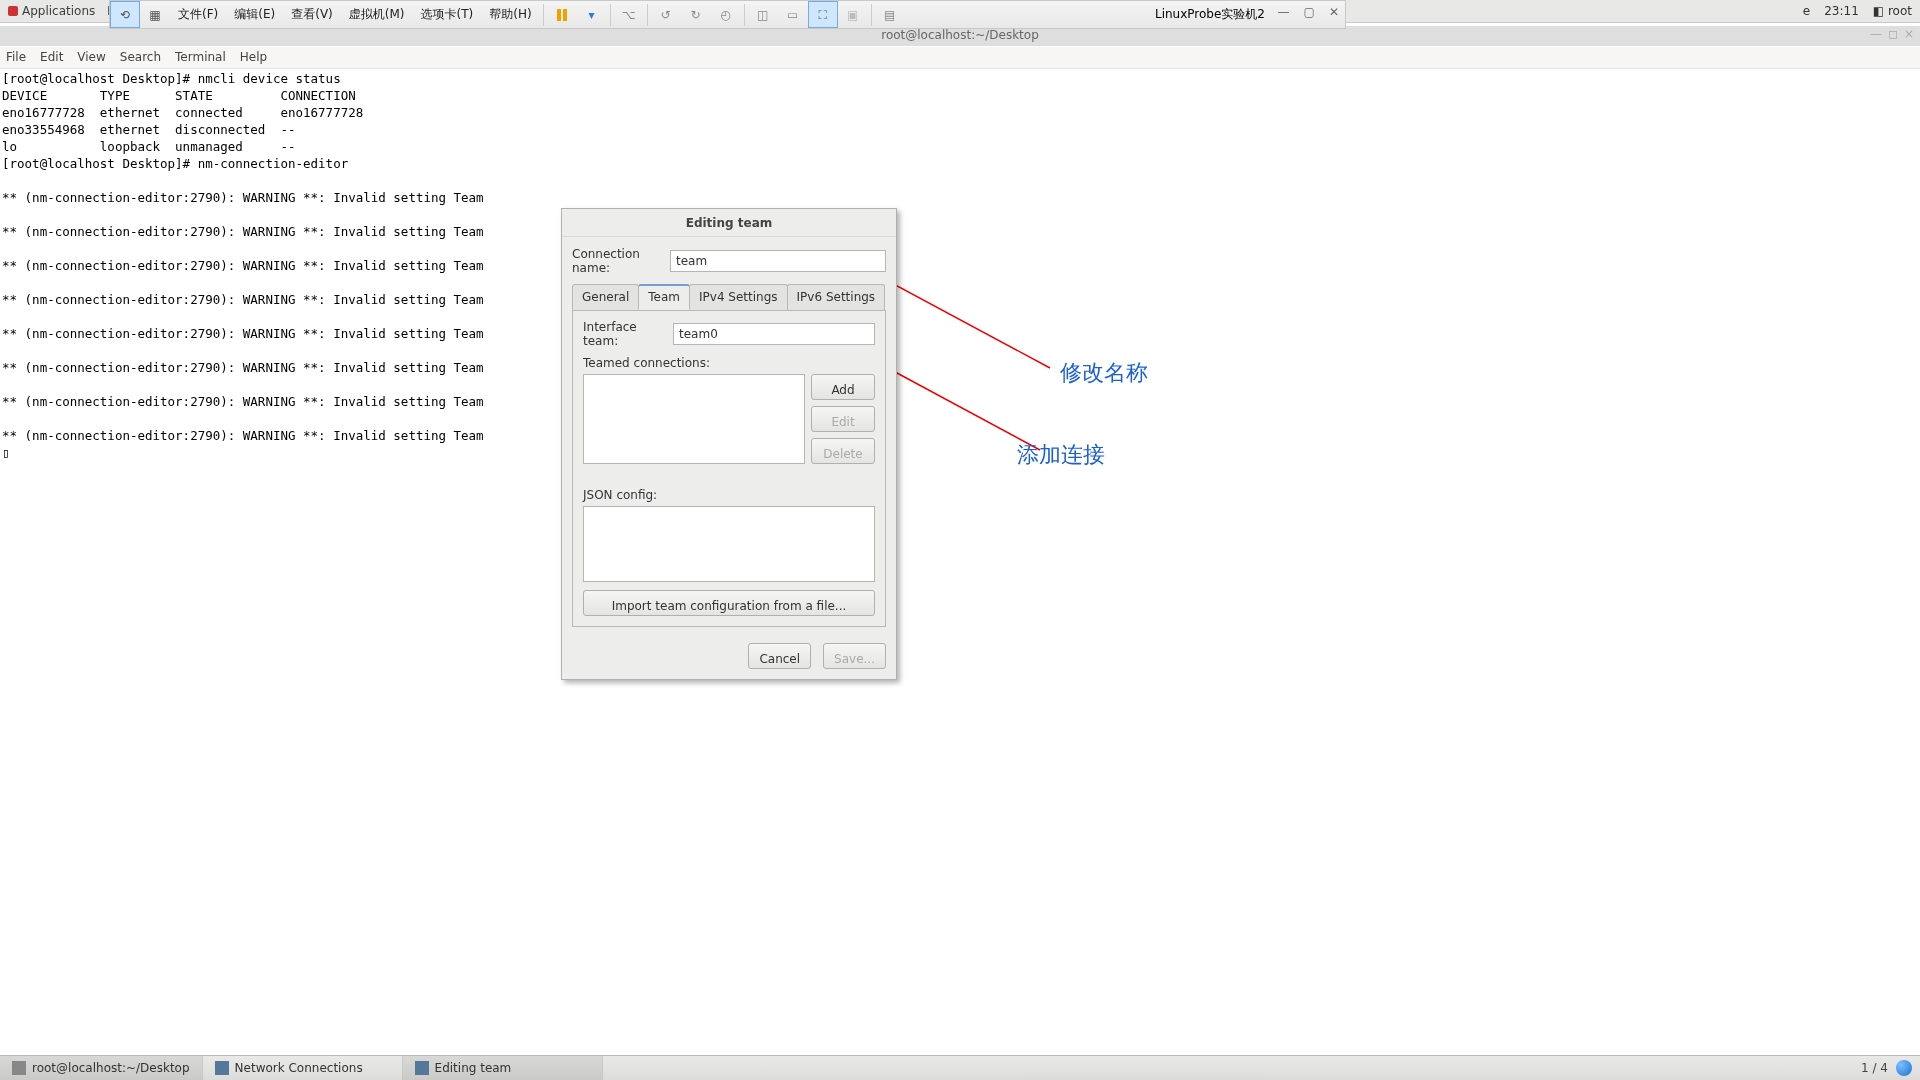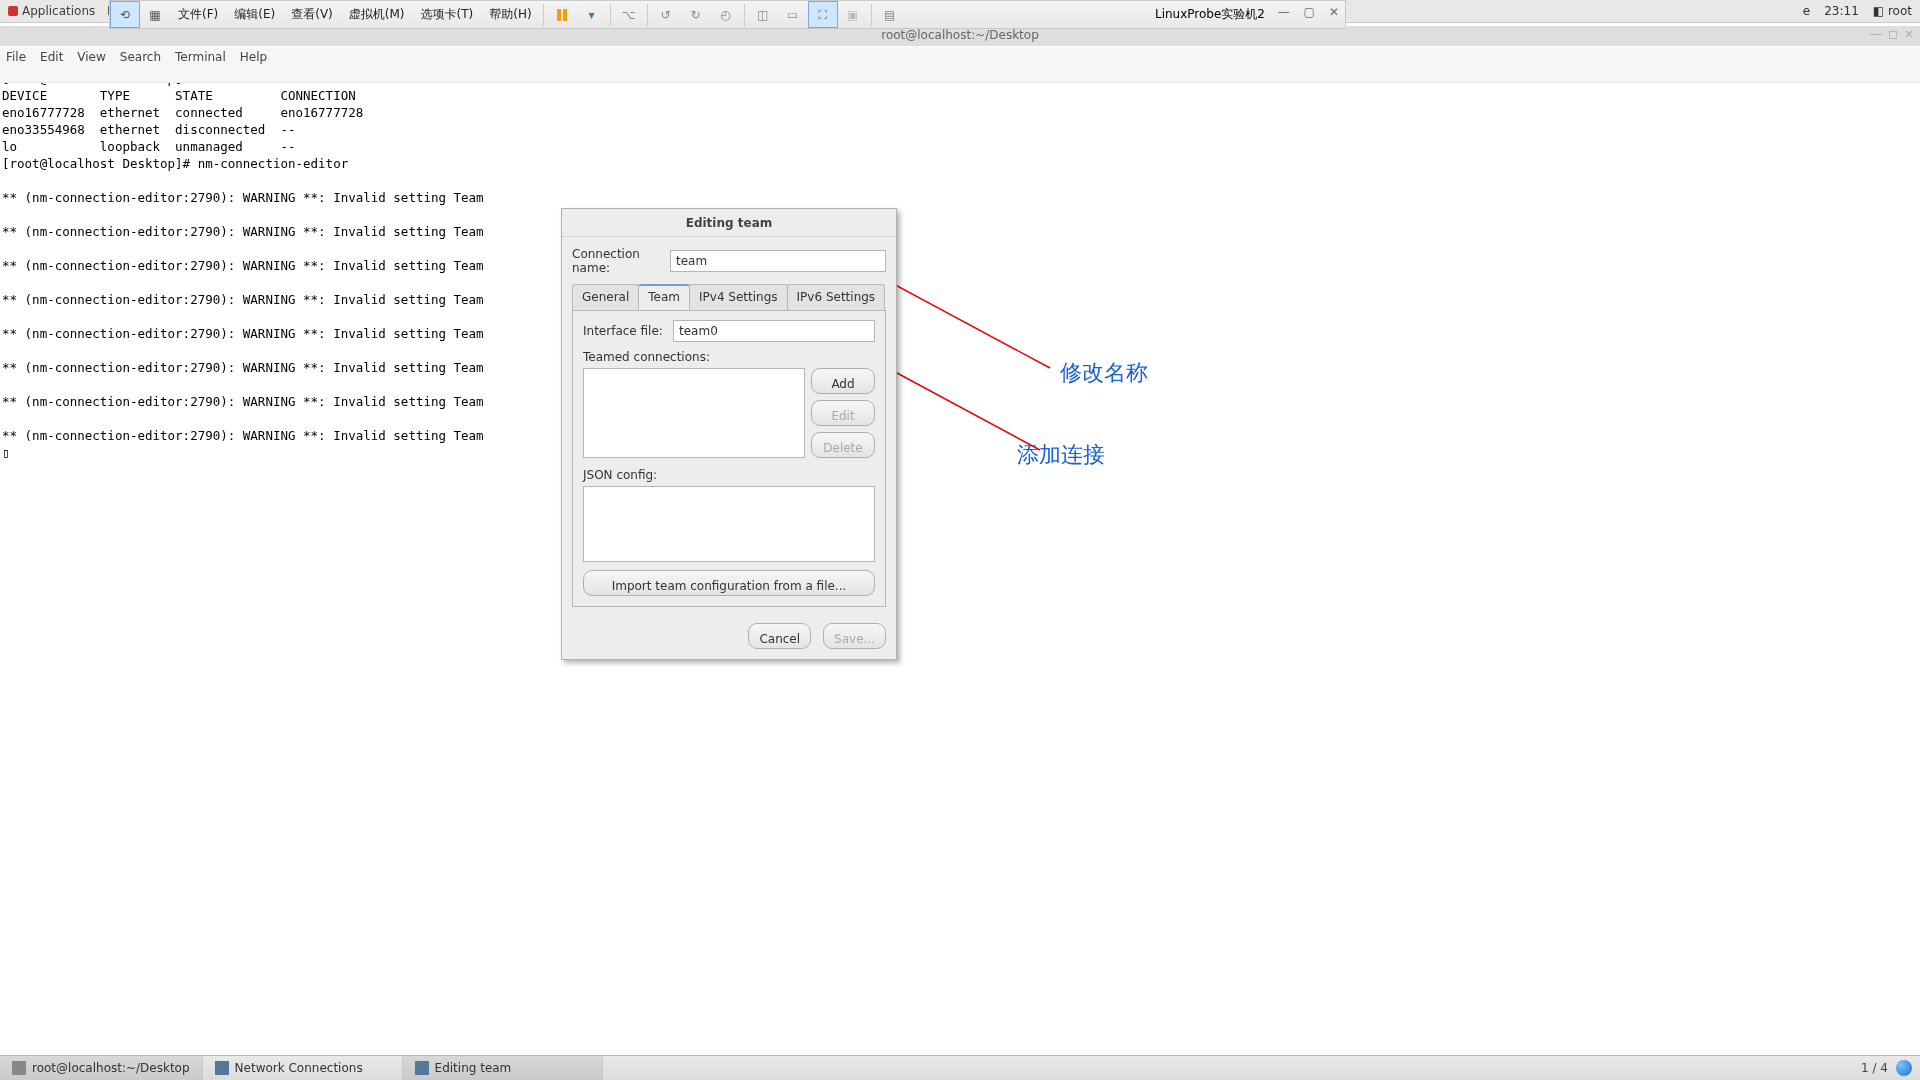--- a/index.html
+++ b/index.html
@@ -18,38 +18,38 @@
 .gnome-top{position:absolute;left:0;top:0;width:100%;height:23px;background:#e8e8e6;border-bottom:1px solid #c8c8c8;display:flex;align-items:center;z-index:5}
 .gnome-top .apps{padding:0 8px;color:#404040;display:flex;align-items:center;gap:4px}
 .gnome-top .pl{padding:0 4px}
 .gnome-top .right{margin-left:auto;display:flex;gap:14px;padding-right:8px;color:#333}
 
 
 .term-title{position:absolute;left:0;top:26px;height:20px;width:100%;background:#dedede;color:#666;text-align:center;padding-top:2px;z-index:4;font-size:11px}
 .term-titlebtn{position:absolute;right:6px;top:1px;display:flex;gap:6px;color:#aaa;font-size:10px}
 
 
-.term-menu{position:absolute;left:0;top:47px;height:36px;width:100%;background:#f7f6f5;display:flex;gap:14px;padding:3px 6px;color:#444;border-bottom:1px solid #e6e6e6;z-index:4}
+.term-menu{position:absolute;left:0;top:47px;height:22px;width:100%;background:#f7f6f5;display:flex;gap:14px;padding:3px 6px;color:#444;border-bottom:1px solid #e6e6e6;z-index:4}
 
 
 .term{position:absolute;left:0;top:68px;width:100%;height:720px;background:#fff;color:#000;font-family:"DejaVu Sans Mono","Courier New",monospace;font-size:12.5px;line-height:17px;padding:2px;white-space:pre;z-index:3}
 
 
 .dialog{position:absolute;left:561px;top:208px;width:336px;background:#ededeb;border:1px solid #b0b0ae;box-shadow:3px 3px 5px rgba(0,0,0,.3);z-index:30}
 .dialog .titlebar{height:28px;background:#ededeb;border-bottom:1px solid #d8d8d6;text-align:center;font-weight:bold;color:#444;line-height:28px;font-size:12px}
 .dialog .body{padding:10px 10px 6px}
 .row{display:flex;align-items:center;margin-bottom:8px}
 .row label{width:98px;color:#333}
 .row input{flex:1;height:22px;border:1px solid #b5b5b3;background:#fff;padding:0 5px;color:#333}
 .tabs{display:flex;border-bottom:1px solid #b8b8b6;margin-top:2px;position:relative;top:1px}
 .tab{padding:5px 9px;border:1px solid #b8b8b6;border-bottom:none;background:#e3e3e1;color:#333;margin-right:-1px;border-radius:3px 3px 0 0;position:relative}
 .tab.active{background:#ededeb;border-bottom:1px solid #ededeb;border-top:2px solid #729fcf;padding-top:4px;z-index:2}
 .tabpane{border:1px solid #b8b8b6;border-top:none;padding:10px 10px;background:#ededeb}
 .btncol{display:flex;flex-direction:column;gap:6px;margin-left:6px}
-.btn{height:26px;border:1px solid #b0b0ae;background:linear-gradient(#f6f6f5,#e4e4e2);color:#333;padding:8px 10px;border-radius:9px;cursor:pointer}
+.btn{height:26px;border:1px solid #b0b0ae;background:linear-gradient(#f6f6f5,#e4e4e2);color:#333;padding:8px 10px;border-radius:3px;cursor:pointer}
 .btn:disabled{color:#aaa}
 .listbox{flex:1;height:90px;border:1px solid #b5b5b3;background:#fff}
 .jsonbox{width:100%;height:76px;border:1px solid #b5b5b3;background:#fff;margin-top:4px}
 .importbtn{width:100%;margin-top:8px;height:26px}
 .dlg-actions{display:flex;justify-content:flex-end;gap:12px;padding:10px}
 
 
 .anno{position:absolute;color:#1a5fd8;font-size:22px;z-index:25}
 svg.arrow{position:absolute;z-index:24;pointer-events:none}
 
@@ -169,33 +169,33 @@
       <input value="team" style="">
     </div>
     <div class="tabs">
       <div class="tab">General</div>
       <div class="tab active">Team</div>
       <div class="tab">IPv4 Settings</div>
       <div class="tab">IPv6 Settings</div>
     </div>
     <div class="tabpane">
       <div class="row">
-        <label style="width:90px">Interface file:</label>
+        <label style="width:90px">Interface team:</label>
         <input value="team0" style="">
       </div>
       <div style="margin-bottom:4px;color:#333">Teamed connections:</div>
       <div style="display:flex">
         <div class="listbox"></div>
         <div class="btncol">
           <button class="btn" style="width:64px">Add</button>
           <button class="btn" disabled="" style="width:64px">Edit</button>
           <button class="btn" disabled="" style="width:64px">Delete</button>
         </div>
       </div>
-      <div style="margin-top:10px;color:#333">JSON config:</div>
+      <div style="margin-top:24px;color:#333">JSON config:</div>
       <div class="jsonbox"></div>
       <button class="btn importbtn">Import team configuration from a file...</button>
     </div>
   </div>
   <div class="dlg-actions">
     <button class="btn">Cancel</button>
     <button class="btn" disabled="">Save...</button>
   </div>
 </div>
 

